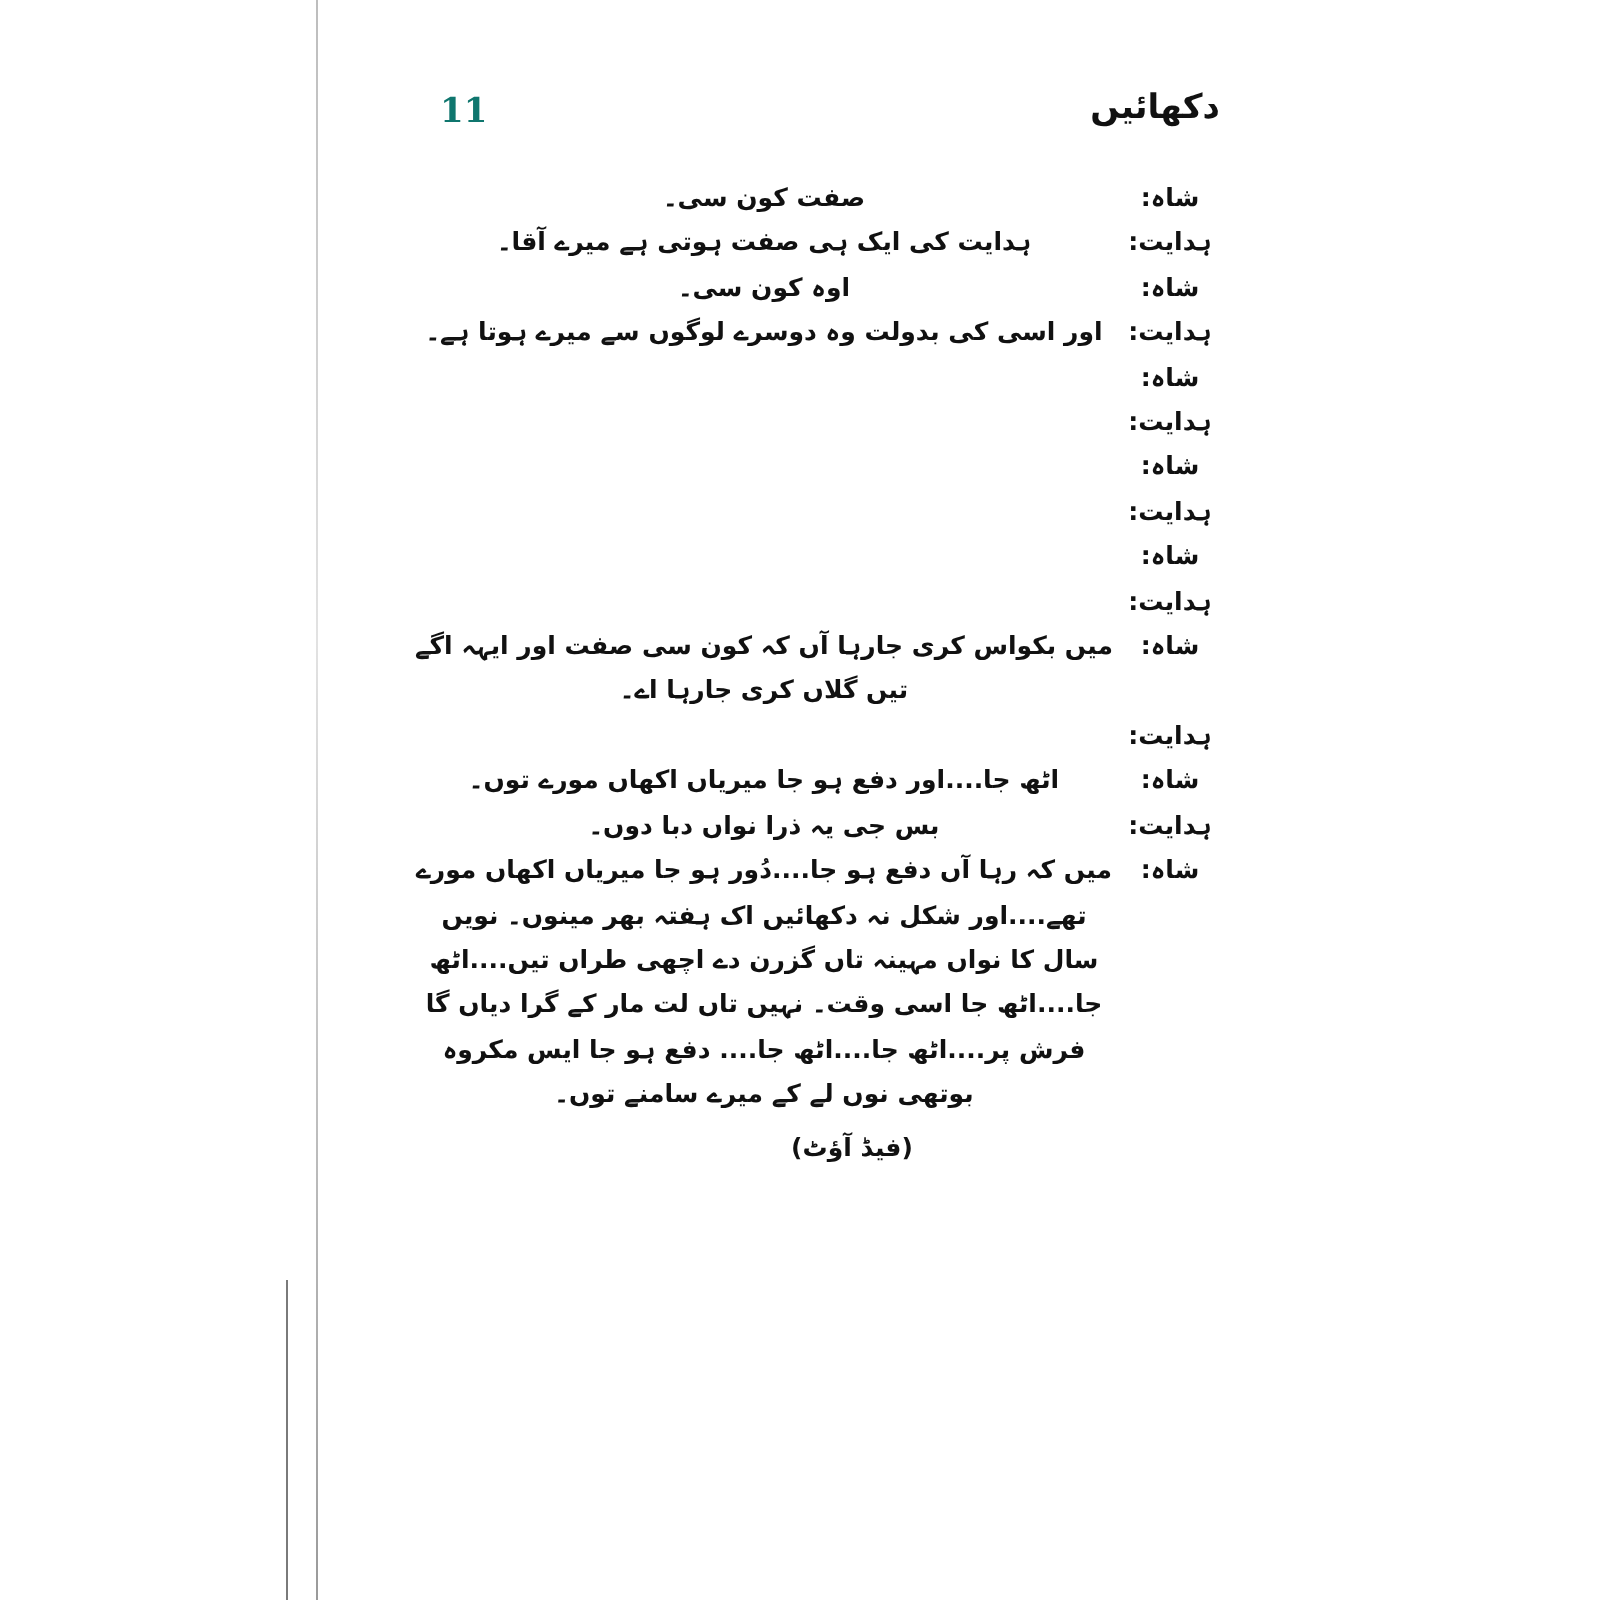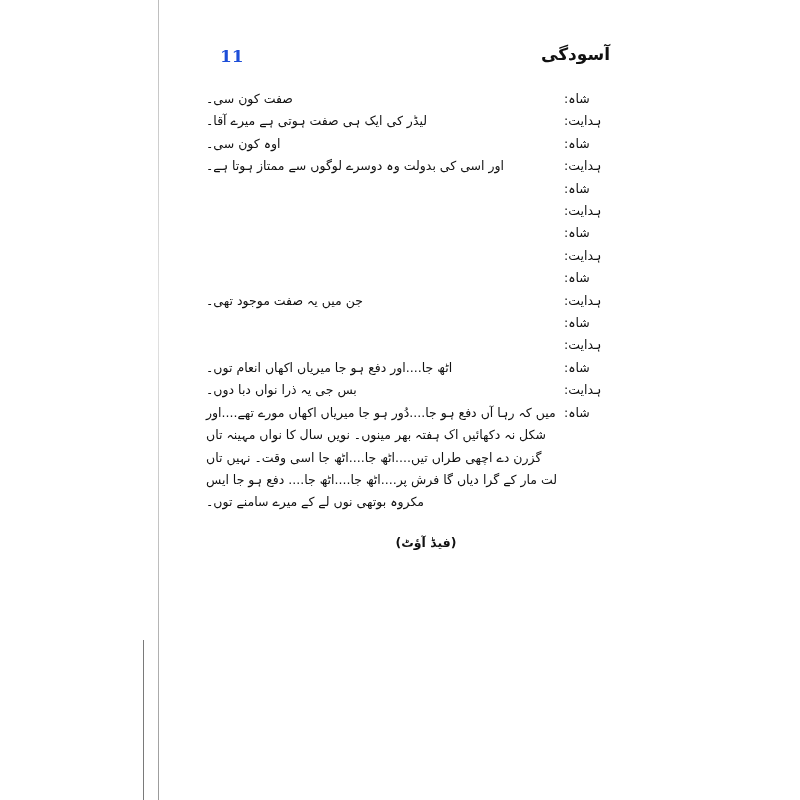--- a/index.html
+++ b/index.html
@@ -10,94 +10,94 @@
     .page-edge {
       position: absolute; left: 158px; top: 0; width: 1px; height: 800px;
       background: linear-gradient(#bdbdbd, #e2e2e2 40%, #9a9a9a 100%);
     }
     .page-edge.lower { left: 143px; top: 640px; height: 160px; background: #7a7a7a; }
     .header {
       position: absolute; top: 44px; left: 210px; width: 400px; height: 30px;
     }
     .page-number {
       position: absolute; left: 10px; top: 2px; font-family: "DejaVu Serif", serif;
-      font-weight: bold; font-size: 17px; color: #1d4ed8;
+      font-weight: bold; font-size: 17px; color: #0f766e;
     }
     .running-title {
       position: absolute; right: 0; top: 0; font-size: 17px; font-weight: bold; direction: rtl;
     }
     .script {
       position: absolute; top: 88px; left: 206px; width: 400px; direction: rtl;
       font-size: 12.5px; line-height: 22.4px;
     }
     .row { display: flex; flex-direction: row; align-items: flex-start; }
     .speaker {
-      width: 42px; flex: 0 0 42px; font-weight: normal; text-align: left; white-space: nowrap;
+      width: 42px; flex: 0 0 42px; font-weight: bold; text-align: center; white-space: nowrap;
     }
-    .line-text { flex: 1 1 auto; text-align: left; padding-right: 6px; font-weight: normal; }
+    .line-text { flex: 1 1 auto; text-align: center; padding-right: 6px; font-weight: bold; }
     .stage {
-      text-align: center; font-weight: bold; margin-top: 18px; padding-left: 40px;
+      text-align: center; font-weight: bold; margin-top: 4px; padding-left: 40px;
     }
   </style>
 </head>
 <body>
 
 <div class="page-edge"></div>
 <div class="page-edge lower"></div>
 
 <div class="header">
   <span class="page-number">11</span>
-  <span class="running-title">آسودگی</span>
+  <span class="running-title">دکھائیں</span>
 </div>
 
 <div class="script">
   <div class="row">
       <span class="speaker">شاہ:</span>
       <span class="line-text">صفت کون سی۔</span>
     </div>
   <div class="row">
       <span class="speaker">ہدایت:</span>
-      <span class="line-text">لیڈر کی ایک ہی صفت ہوتی ہے میرے آقا۔</span>
+      <span class="line-text">ہدایت کی ایک ہی صفت ہوتی ہے میرے آقا۔</span>
     </div>
   <div class="row">
       <span class="speaker">شاہ:</span>
       <span class="line-text">اوہ کون سی۔</span>
     </div>
   <div class="row">
       <span class="speaker">ہدایت:</span>
-      <span class="line-text">اور اسی کی بدولت وہ دوسرے لوگوں سے ممتاز ہوتا ہے۔</span>
+      <span class="line-text">اور اسی کی بدولت وہ دوسرے لوگوں سے میرے ہوتا ہے۔</span>
     </div>
   <div class="row">
       <span class="speaker">شاہ:</span>
     </div>
   <div class="row">
       <span class="speaker">ہدایت:</span>
     </div>
   <div class="row">
       <span class="speaker">شاہ:</span>
     </div>
   <div class="row">
       <span class="speaker">ہدایت:</span>
     </div>
   <div class="row">
       <span class="speaker">شاہ:</span>
     </div>
   <div class="row">
       <span class="speaker">ہدایت:</span>
-      <span class="line-text">جن میں یہ صفت موجود تھی۔</span>
     </div>
   <div class="row">
       <span class="speaker">شاہ:</span>
+      <span class="line-text">میں بکواس کری جارہا آں کہ کون سی صفت اور ایہہ اگے تیں گلاں کری جارہا اے۔</span>
     </div>
   <div class="row">
       <span class="speaker">ہدایت:</span>
     </div>
   <div class="row">
       <span class="speaker">شاہ:</span>
-      <span class="line-text">اٹھ جا....اور دفع ہو جا میریاں اکھاں انعام توں۔</span>
+      <span class="line-text">اٹھ جا....اور دفع ہو جا میریاں اکھاں مورے توں۔</span>
     </div>
   <div class="row">
       <span class="speaker">ہدایت:</span>
       <span class="line-text">بس جی یہ ذرا نواں دبا دوں۔</span>
     </div>
   <div class="row">
       <span class="speaker">شاہ:</span>
       <span class="line-text">میں کہ رہا آں دفع ہو جا....دُور ہو جا میریاں اکھاں مورے تھے....اور شکل نہ دکھائیں اک ہفتہ بھر مینوں۔ نویں سال کا نواں مہینہ تاں گزرن دے اچھی طراں تیں....اٹھ جا....اٹھ جا اسی وقت۔ نہیں تاں لت مار کے گرا دیاں گا فرش پر....اٹھ جا....اٹھ جا.... دفع ہو جا ایس مکروہ بوتھی نوں لے کے میرے سامنے توں۔</span>
     </div>
   <div class="stage">(فیڈ آؤٹ)</div>

